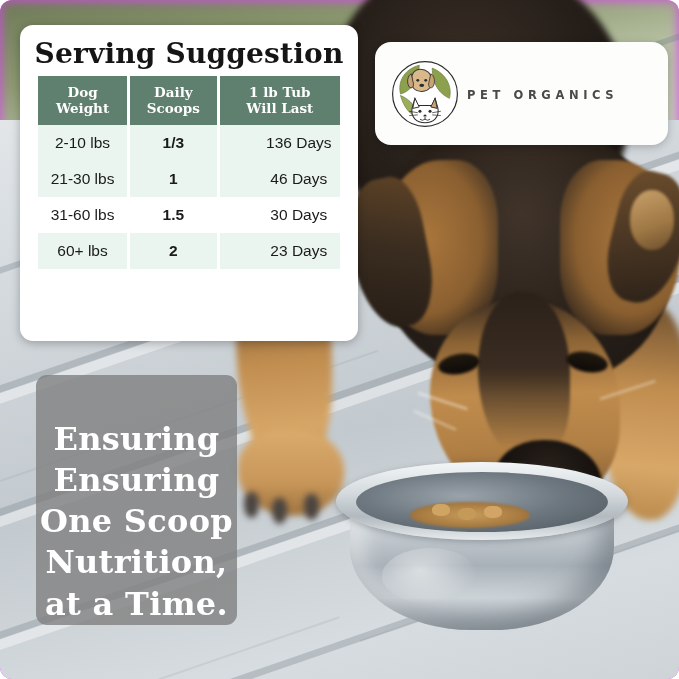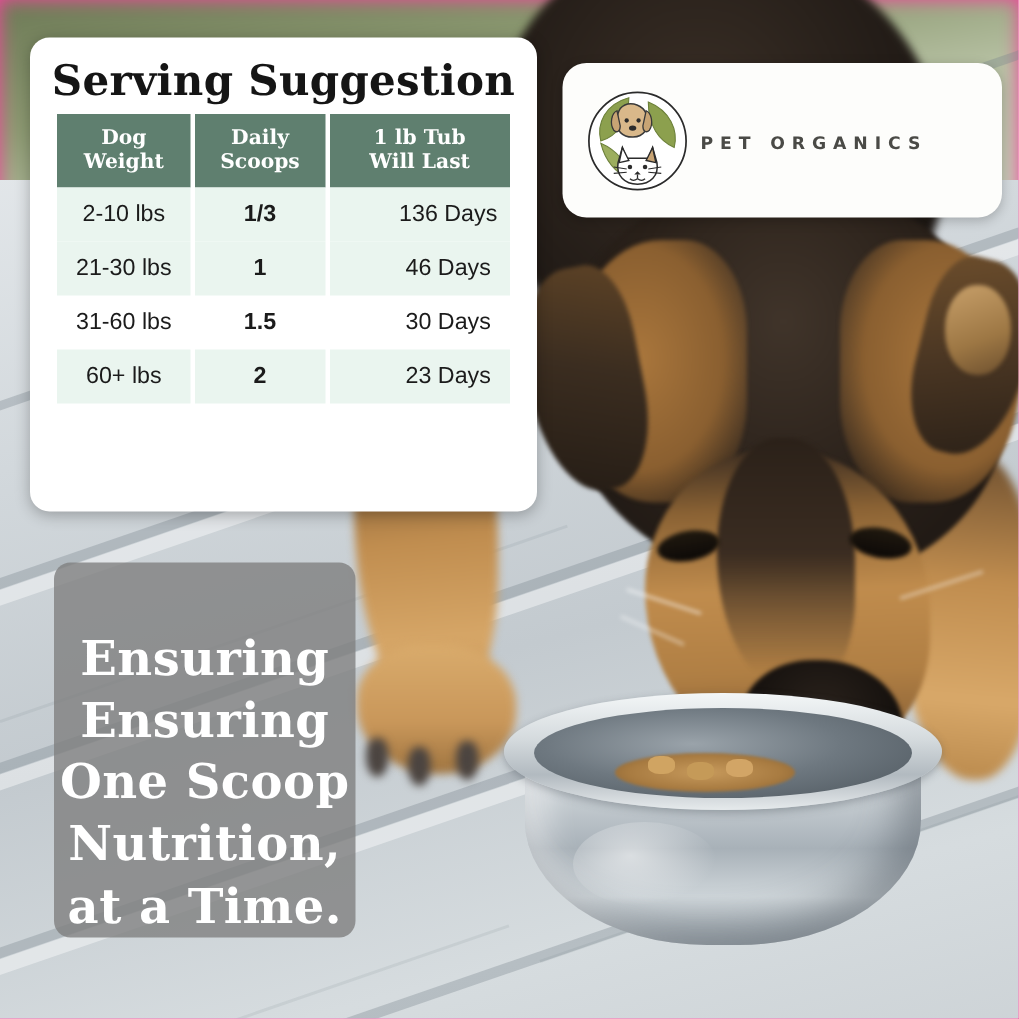--- a/index.html
+++ b/index.html
@@ -1,18 +1,18 @@
 <!DOCTYPE html>
 <html><head>
 <meta charset="utf-8">
 <style>
   html,body{margin:0;padding:0;}
   body{width:679px;height:679px;overflow:hidden;font-family:"Liberation Sans",sans-serif;}
 
-  .stage{position:relative;width:679px;height:679px;overflow:hidden;background:#ec4899;}
+  .stage{position:relative;width:679px;height:679px;overflow:hidden;background:#d946ef;border-radius:12px;}
 
   
   .photo{position:absolute;inset:0;overflow:hidden;}
   .sky{position:absolute;left:0;top:0;width:679px;height:180px;
        background:linear-gradient(170deg,#6d7a56 0%,#8d9a72 30%,#b9c3a6 55%,#cfd6c4 100%);
        filter:blur(6px);}
   .deck{position:absolute;left:-60px;top:120px;width:820px;height:620px;
         background:linear-gradient(165deg,#e3e7ea 0%,#d2d8dc 25%,#c3cacf 50%,#d6dcdf 75%,#c8ced2 100%);}
   .plank{position:absolute;background:rgba(120,132,140,.34);transform-origin:left center;}
   .plankHi{position:absolute;background:rgba(255,255,255,.42);transform-origin:left center;}

